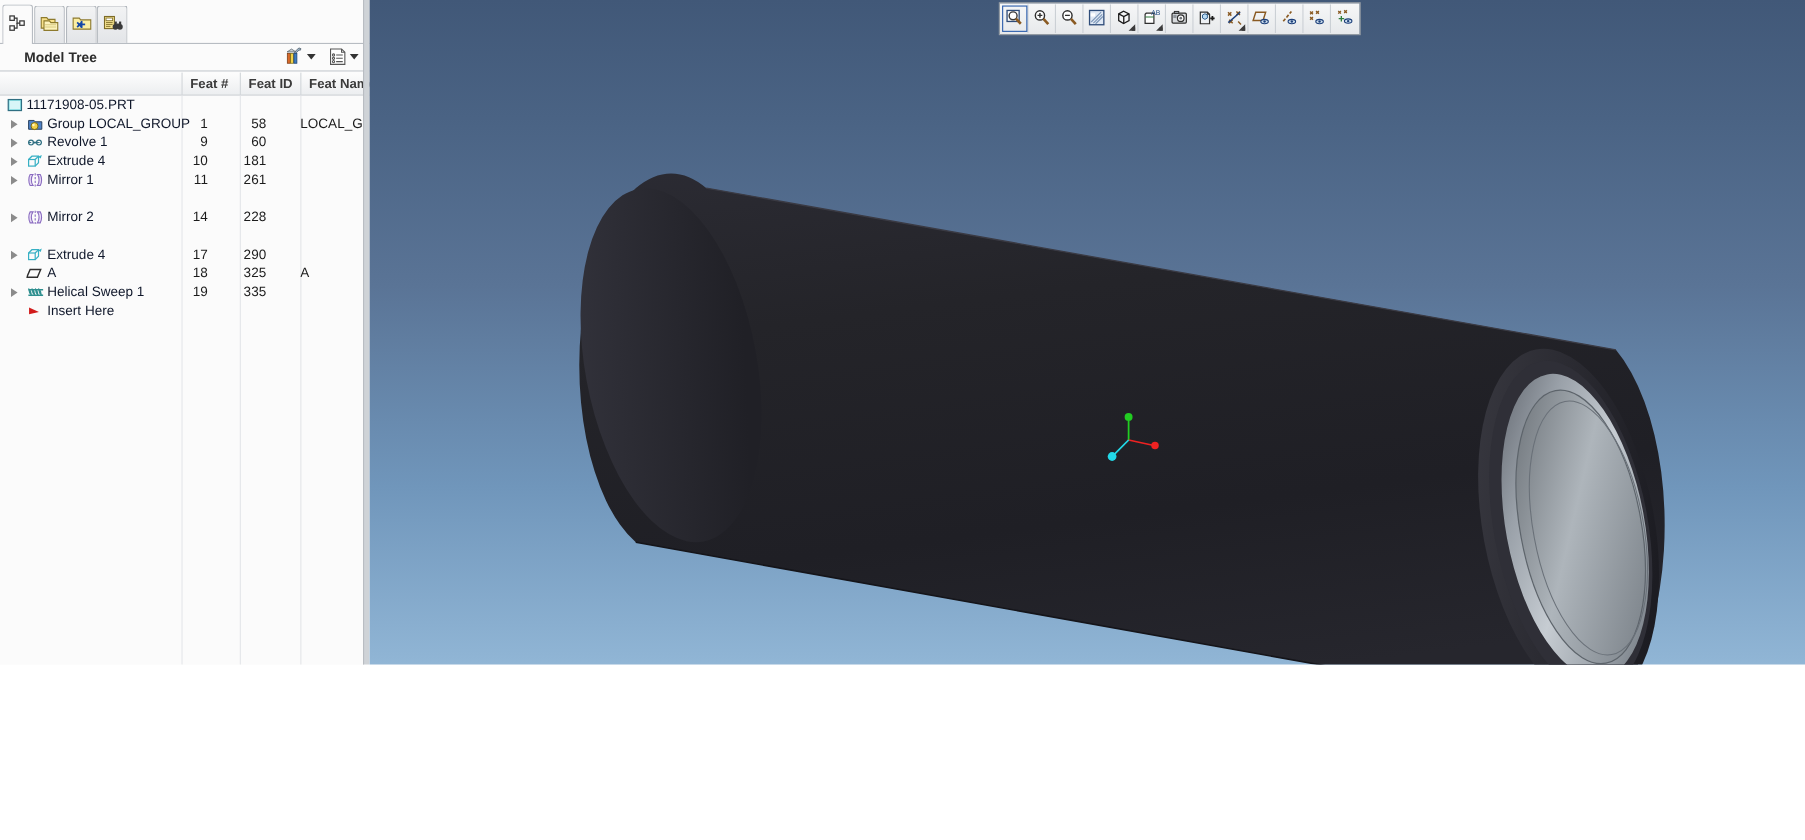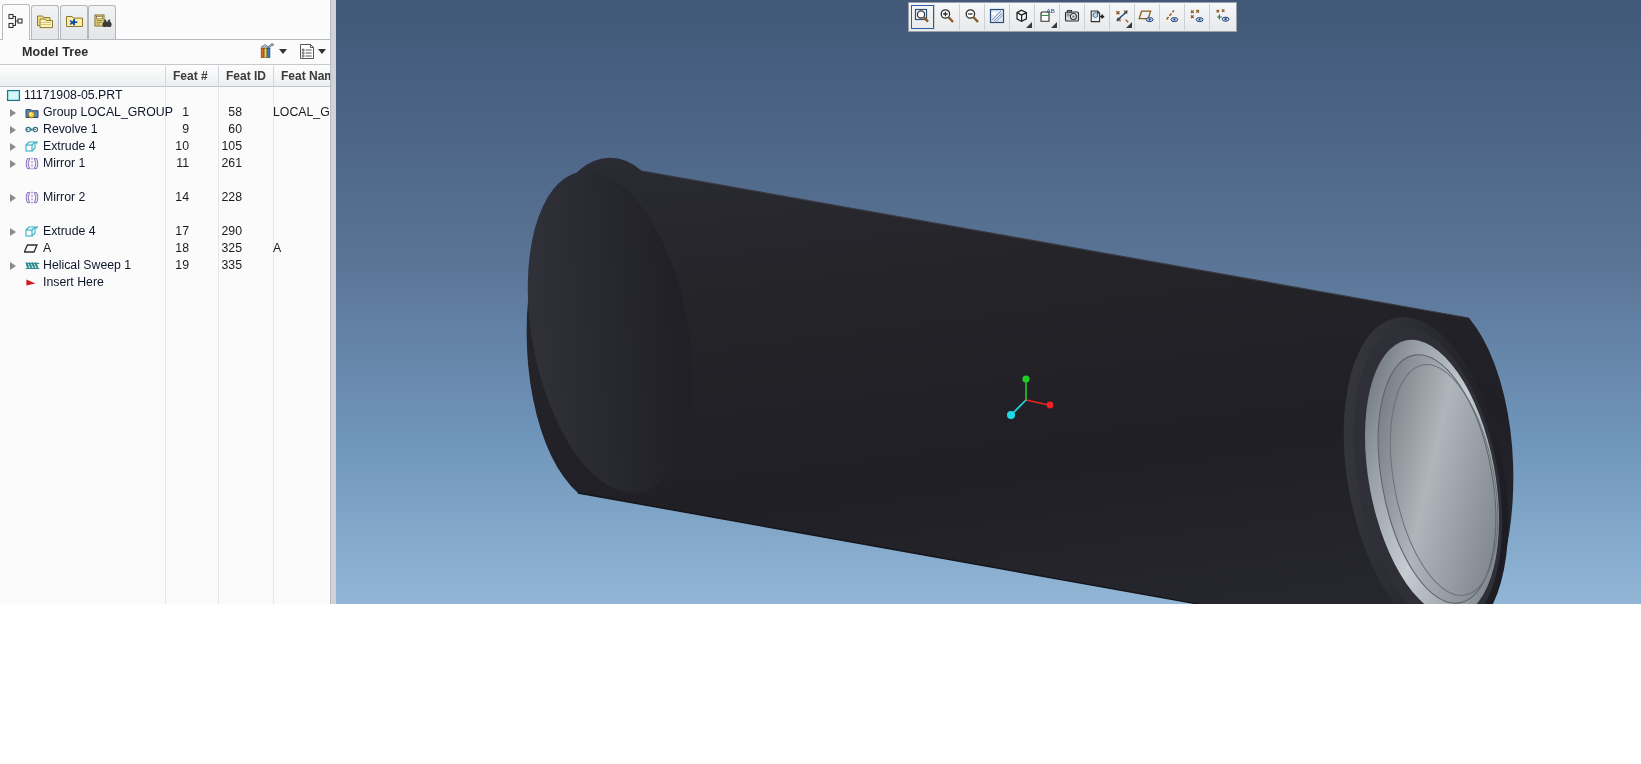--- a/index.html
+++ b/index.html
@@ -434,21 +434,21 @@
         <div class="row depth1" style="top: 51px;">
           <div class="expander"></div>
           <span class="ico"><svg width="16" height="15" viewBox="0 0 16 15">
              <rect x="2" y="6" width="6" height="6" fill="none" stroke="#37b0c4" stroke-width="1.1"></rect>
              <path d="M2 6 l3-3 h6 v6 l-3 3" fill="none" stroke="#37b0c4" stroke-width="1.1"></path>
              <path d="M8 6 l3-3" fill="none" stroke="#37b0c4" stroke-width="1.1"></path>
              <path d="M10.6 3.4 l3.4-1.6 -1 3.2" fill="#37b0c4"></path>
            </svg></span>
           <div class="label">Extrude 4</div>
           <div class="num featnum">10</div>
-          <div class="num featid">105</div>
+          <div class="num featid">181</div>
         </div>
         <div class="row depth1" style="top: 68px;">
           <div class="expander"></div>
           <span class="ico"><svg width="16" height="15" viewBox="0 0 16 15">
              <path d="M6 2.6 c-2 2.6 -2 7.4 0 10 h-2.6 c-1.6-2.6 -1.6-7.4 0-10z" fill="#e8dcf6" stroke="#8a6cc0" stroke-width="1"></path>
              <path d="M10 2.6 c2 2.6 2 7.4 0 10 h2.6 c1.6-2.6 1.6-7.4 0-10z" fill="#e8dcf6" stroke="#8a6cc0" stroke-width="1"></path>
              <path d="M8 1.6 v12" stroke="#8a6cc0" stroke-width="1" stroke-dasharray="2,1.4"></path>
            </svg></span>
           <div class="label">Mirror 1</div>
           <div class="num featnum">11</div>

